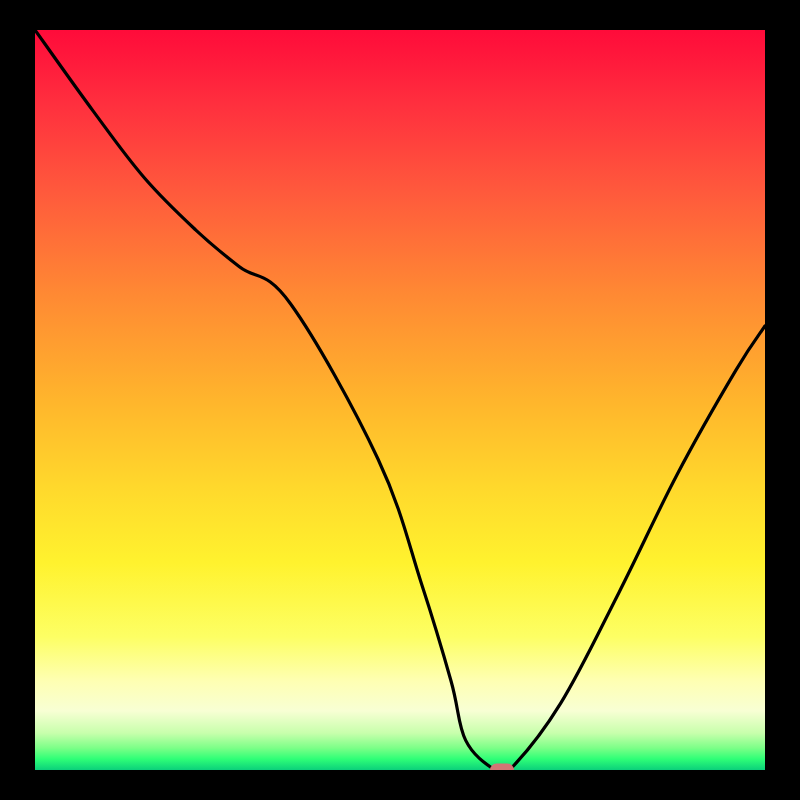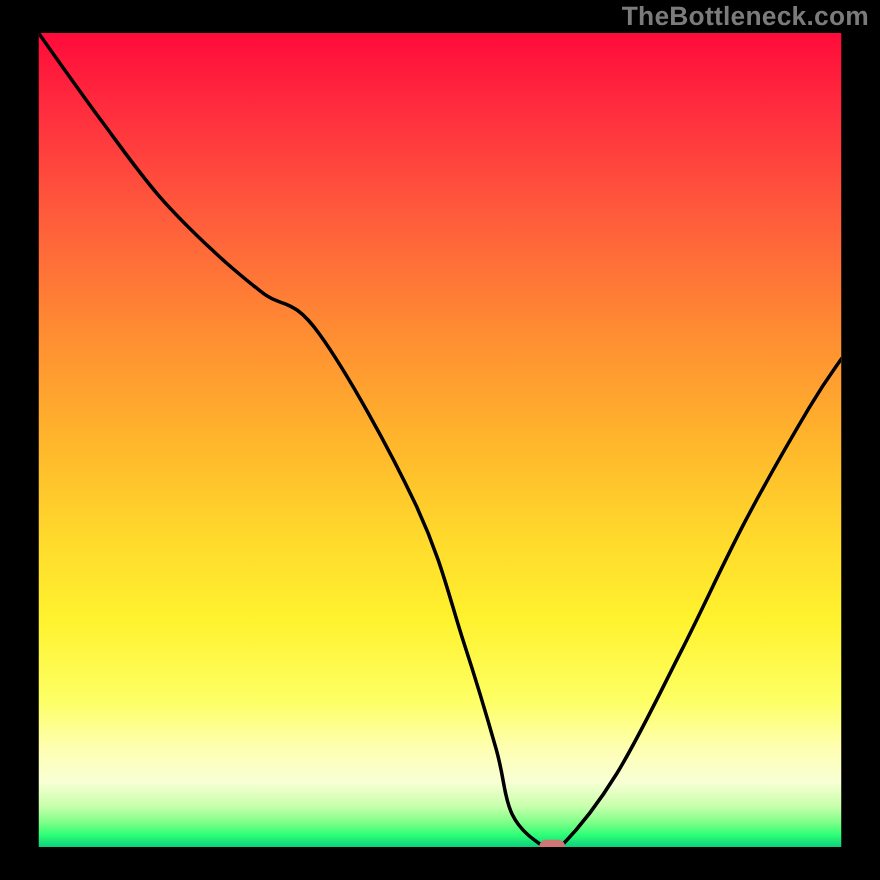--- a/index.html
+++ b/index.html
@@ -81,21 +81,20 @@
     height: 30px;
     background: #000;
     z-index: 6;
   }
 </style>
 </head>
 <body>
 
 <div class="frame">
 
-  <div class="watermark">TheBottleneck.com</div>
 
   <div class="plot-area">
     <div class="gradient-bg"></div>
 
     <svg class="curve" viewBox="0 0 730 740" preserveAspectRatio="none">
       <path id="curve-path" d="M 0.0 0.0 C 10.5 14.7, 38.7 54.8, 58.4 81.4 C 78.1 108.0, 91.1 126.7, 109.5 148.0 C 127.9 169.3, 143.5 183.8, 160.6 199.8 C 177.7 215.8, 187.3 223.5, 204.4 236.8 C 221.5 250.1, 230.5 239.2, 255.5 273.8 C 280.5 308.4, 319.4 378.6, 343.1 429.2 C 366.8 479.8, 373.8 515.0, 386.9 555.0 C 400.0 595.0, 408.2 623.2, 416.1 651.2 C 424.0 679.2, 422.8 694.4, 430.7 710.4 C 438.6 726.4, 452.0 734.7, 459.9 740.0 C 467.8 745.3, 462.7 752.0, 474.5 740.0 C 486.3 728.0, 505.9 705.4, 525.6 673.4 C 545.3 641.4, 563.0 603.7, 584.0 562.4 C 605.0 521.1, 621.4 484.0, 642.4 444.0 C 663.4 404.0, 685.0 367.0, 700.8 340.4 C 716.6 313.8, 724.7 304.0, 730.0 296.0" fill="none" stroke="#000" stroke-width="3.2" stroke-linejoin="round" stroke-linecap="round"></path>
     </svg>
 
     <div id="marker" class="marker" style="left: 467.2px; top: 740px; background: rgb(209, 117, 117);"></div>
   </div>

